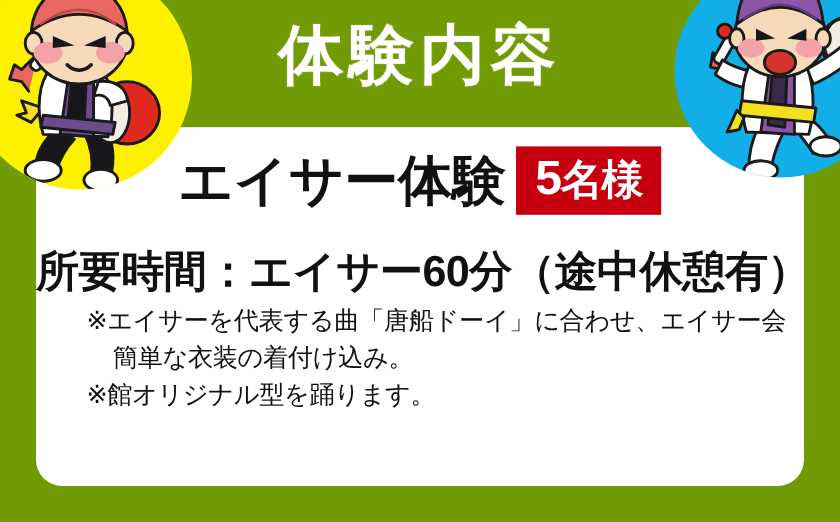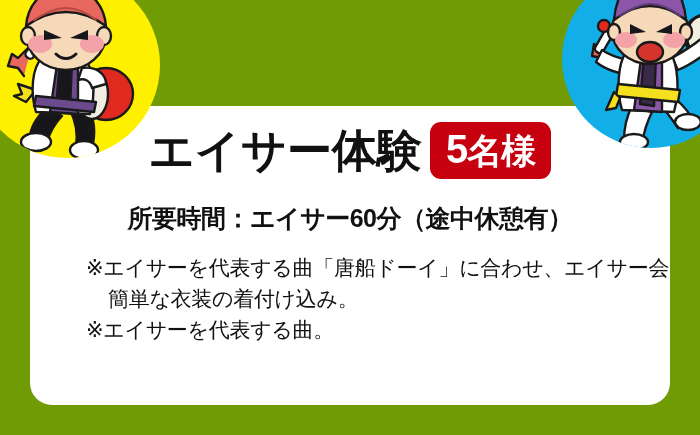--- a/index.html
+++ b/index.html
@@ -116,48 +116,48 @@
     font-weight: bold;
     color: #111111;
     letter-spacing: 0px;
     line-height: 1;
     white-space: nowrap;
   }
 
   #people-badge {
     background: #c6000e;
     color: #ffffff;
-    border-radius: 11px;
+    border-radius: 0;
     padding: 6px 16px 9px 16px;
     font-size: 35px;
     font-weight: bold;
     line-height: 1.05;
     white-space: nowrap;
     letter-spacing: -1px;
   }
   #people-badge .badge-num {
     font-size: 40px;
   }
 
   #duration-line {
     position: absolute;
     left: 0;
     top: 96px;
     width: 640px;
     text-align: center;
-    font-size: 25px;
+    font-size: 36px;
     font-weight: bold;
     color: #111111;
     letter-spacing: -0.5px;
     white-space: nowrap;
   }
 
   #notes {
     position: absolute;
-    left: 56px;
+    left: 42px;
     top: 146px;
     width: 570px;
   }
   .note-line {
     font-size: 21px;
     color: #111111;
     line-height: 1.48;
     letter-spacing: -0.3px;
     white-space: nowrap;
     font-weight: normal;
@@ -168,20 +168,21 @@
 </style>
 </head>
 <body>
 
 <div id="card">
 
   <div id="inner-panel"></div>
 
   <div id="header-band"></div>
 
+  <div id="header-title">体験内容</div>
 
   <div id="char-left-circle" class="char-circle">
     <svg class="char-art" viewBox="0 0 186 186">
       <g stroke="#1a1a1a" stroke-width="2.4" stroke-linejoin="round" stroke-linecap="round">
 
         <path d="M62 118 L44 112 L48 122 L40 124 L52 130 Z" fill="#f5e020"></path>
 
         <path d="M58 72 L44 86 L38 82 L34 94 L44 96 L50 104" fill="#e8685f"></path>
         <rect x="57" y="62" width="9" height="26" rx="4" transform="rotate(38 61 75)" fill="#ffffff"></rect>
         <circle cx="60" cy="63" r="6" fill="#e8685f"></circle>
@@ -276,18 +277,18 @@
     <div id="title-row">
       <div id="main-title">エイサー体験</div>
       <div id="people-badge"><span class="badge-num">5</span><span>名様</span></div>
     </div>
 
     <div id="duration-line">所要時間：エイサー60分（途中休憩有）</div>
 
     <div id="notes">
       <div class="note-line">※エイサーを代表する曲「唐船ドーイ」に合わせ、エイサー会</div>
       <div class="note-line indented">簡単な衣装の着付け込み。</div>
-      <div class="note-line">※エイサーを代表する曲。</div>
+      <div class="note-line">※館オリジナル型を踊ります。</div>
     </div>
 
   </div>
 
 </div>
 
 </body></html>

